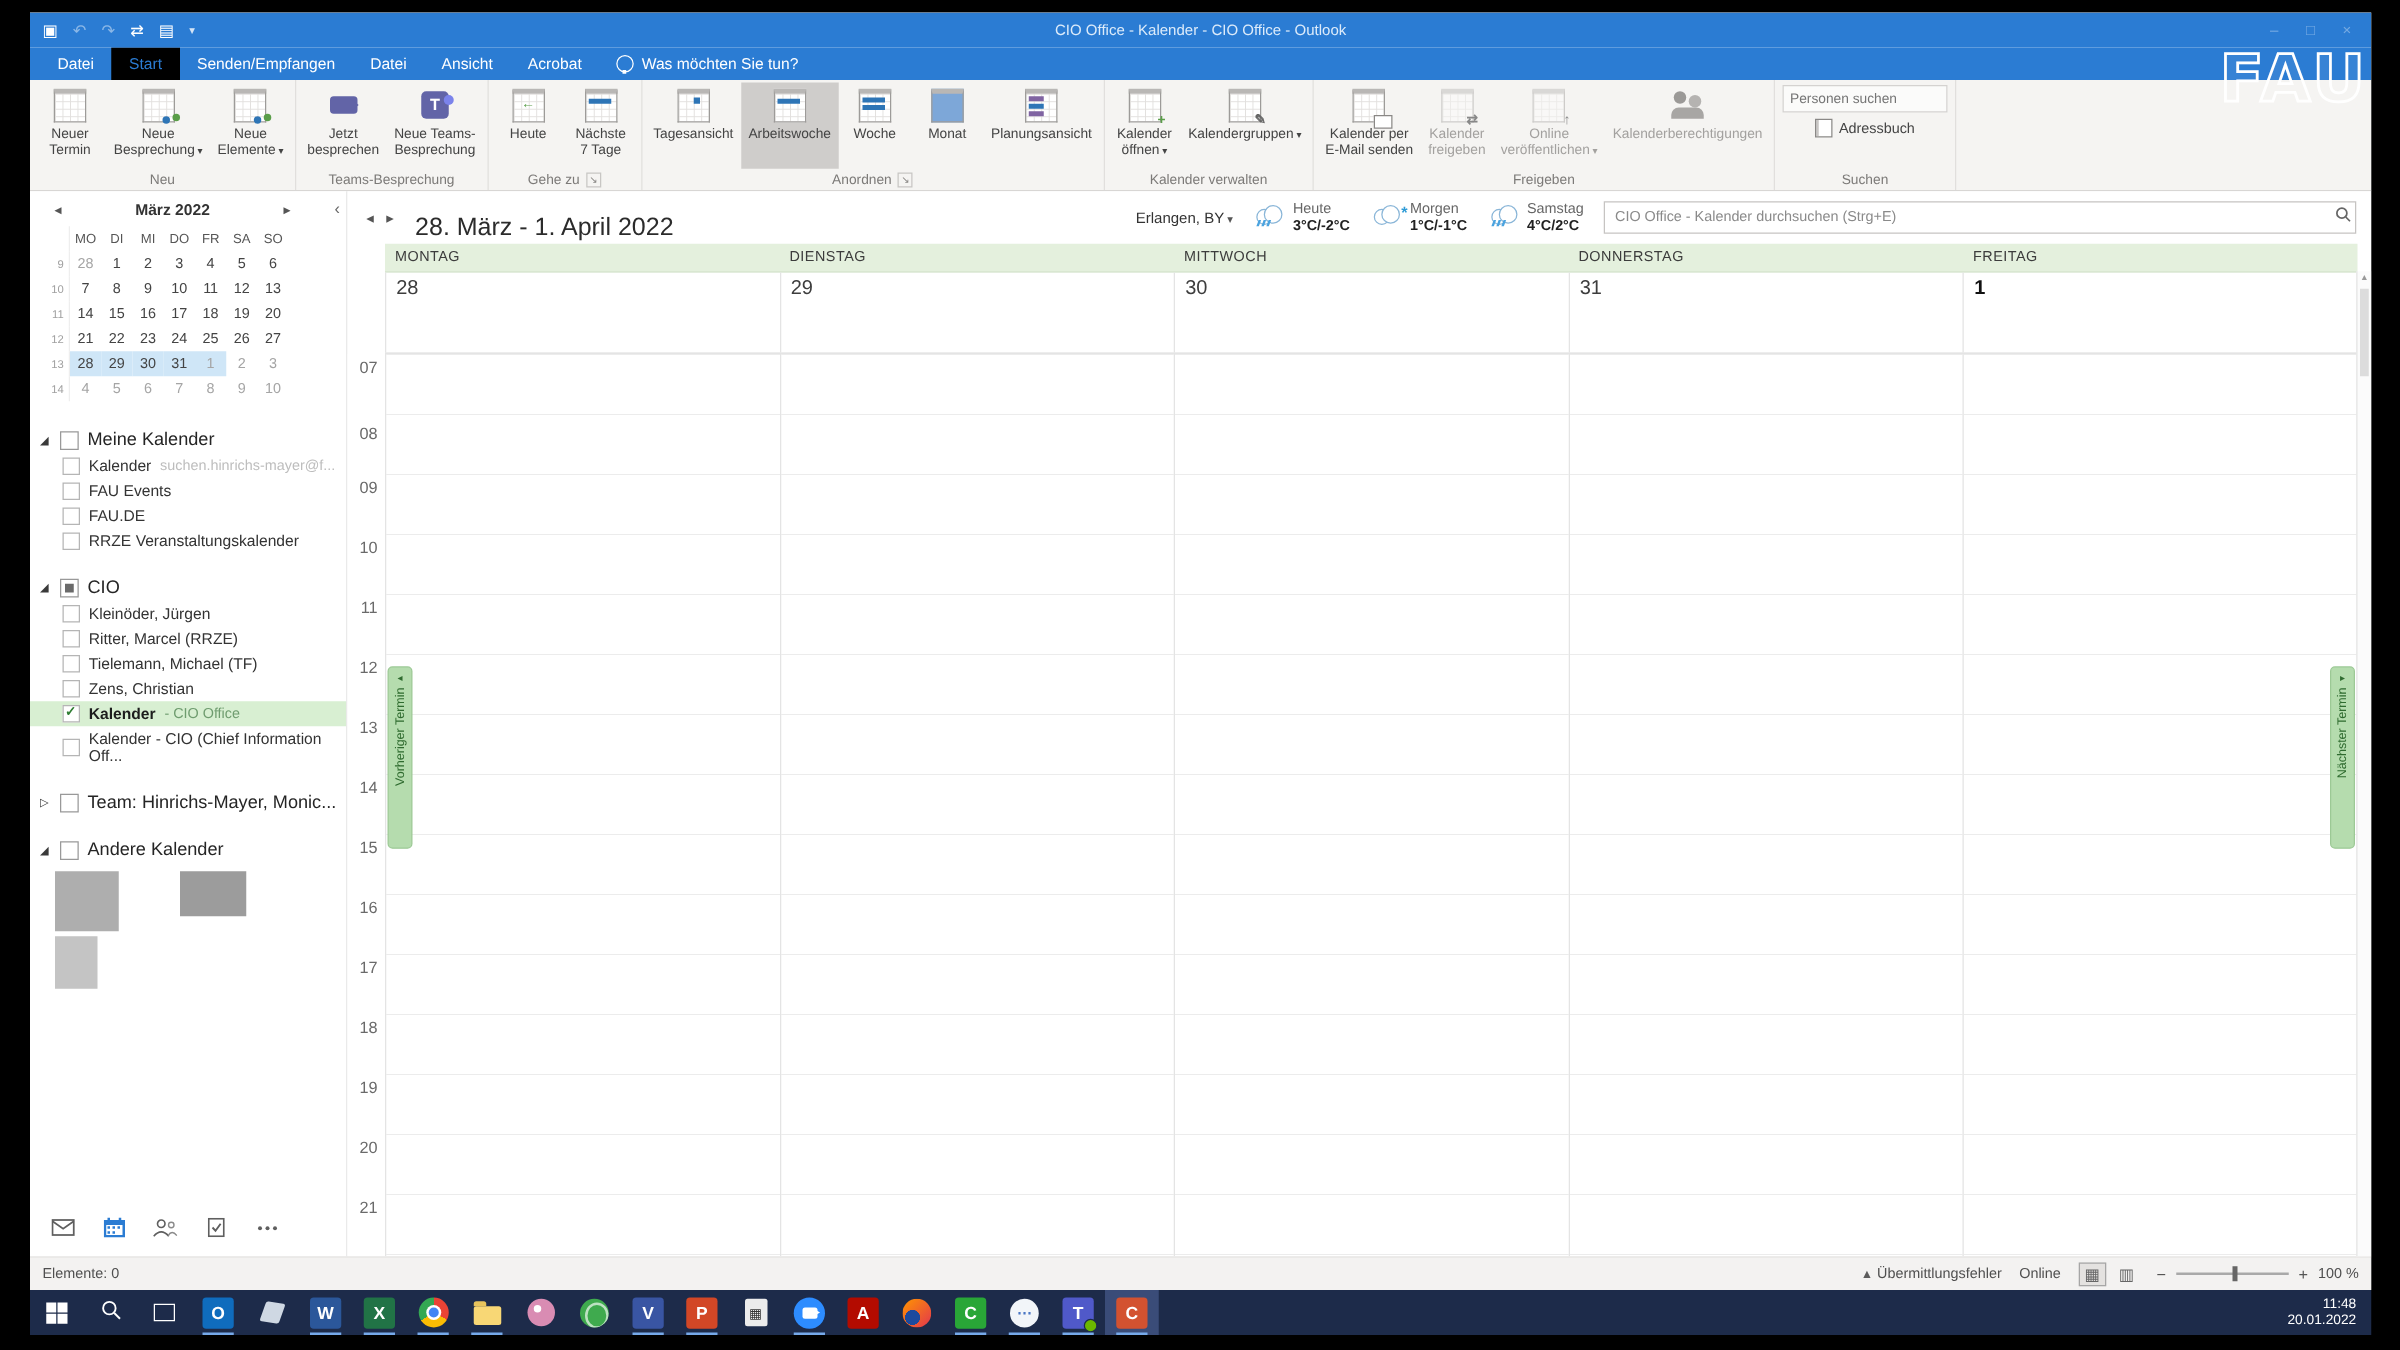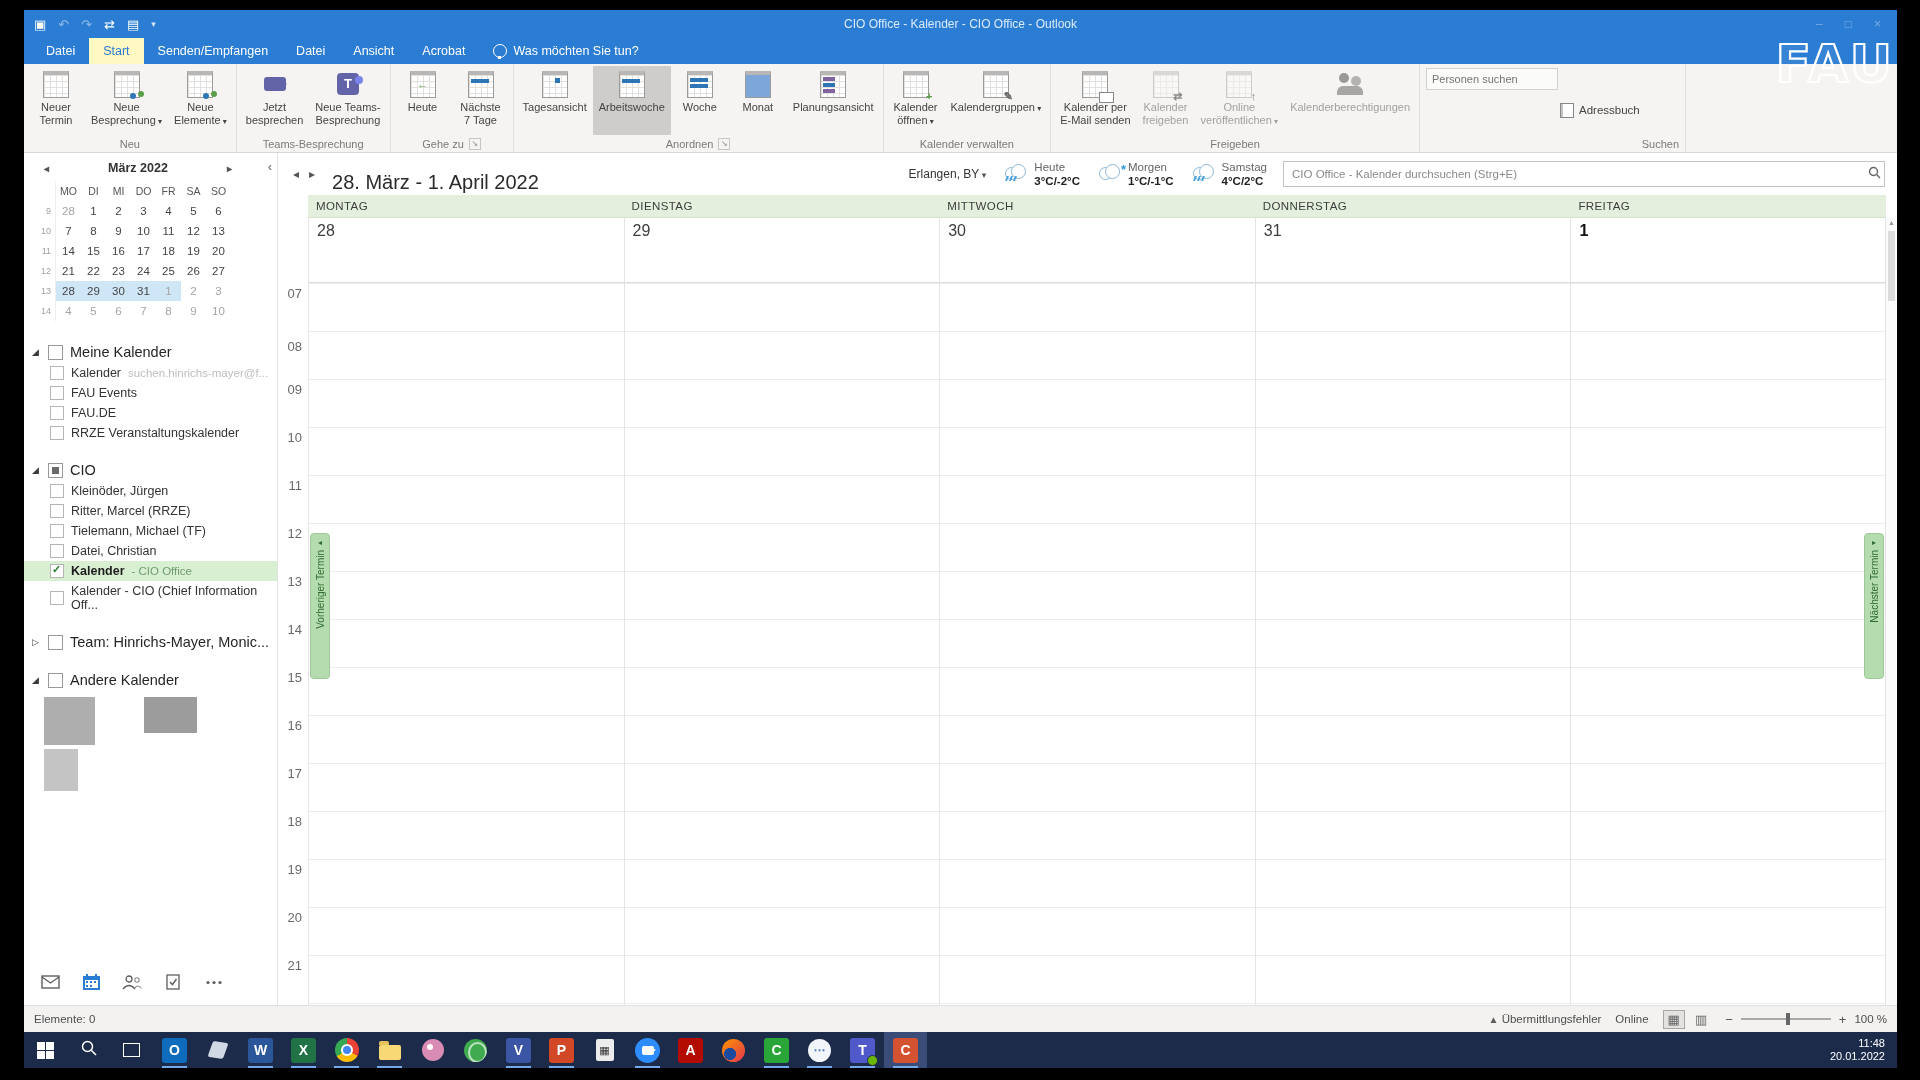--- a/index.html
+++ b/index.html
@@ -12,21 +12,21 @@
   .qat{display:flex;align-items:center;gap:12px;padding-left:10px;color:#fff;z-index:2;}
   .qat .qi{font-size:13px;line-height:1;cursor:default;}
   .qat .qi.dim{opacity:.45;}
   .qat .caret{font-size:9px;opacity:.8;}
   .win-title{position:absolute;left:0;right:0;text-align:center;color:#dcebfa;font-size:12px;}
   .winctrl{margin-left:auto;display:flex;gap:22px;padding-right:16px;color:#fff;opacity:.35;font-size:12px;z-index:2;}
 
   
   .tabrow{height:26px;background:#2b7cd3;display:flex;align-items:stretch;padding-left:8px;flex:none;}
   .tab{display:flex;align-items:center;gap:6px;padding:0 14px;color:#fff;font-size:12.5px;cursor:default;}
-  .tab.active{background:#fef9c3;color:#2b7cd3;justify-content:center;}
+  .tab.active{background:#000000;color:#2b7cd3;justify-content:center;}
   .bulb{width:12px;height:12px;border:1px solid #fff;border-radius:50%;position:relative;display:inline-block;}
   .bulb::after{content:"";position:absolute;left:4px;top:11px;width:3px;height:3px;background:#fff;}
 
   
   .ribbon{height:88px;background:#f5f4f2;border-bottom:1px solid #d8d6d4;display:flex;align-items:stretch;flex:none;position:relative;}
   .rb-group{display:flex;flex-direction:column;border-right:1px solid #e1dfdd;padding:2px 3px 0;}
   .rb-buttons{flex:1;display:flex;align-items:stretch;}
   .rb-btn{display:flex;flex-direction:column;align-items:center;padding:3px 6px 1px;min-width:46px;
     color:#444;font-size:11px;line-height:12.5px;text-align:center;cursor:default;}
   .rb-btn.sel{background:#cfcdcb;}
@@ -49,21 +49,21 @@
   .vidcam{width:22px;height:14px;background:#6264a7;border-radius:3px;position:relative;}
   .vidcam::after{content:"";position:absolute;right:-6px;top:2px;border:5px solid transparent;border-left:7px solid #6264a7;}
   .teamsq{width:22px;height:22px;background:#6264a7;border-radius:4px;color:#fff;font-weight:bold;font-size:13px;
     display:flex;align-items:center;justify-content:center;position:relative;}
   .teamsq::after{content:"";position:absolute;right:-4px;top:3px;width:8px;height:8px;border-radius:50%;background:#7b83eb;}
   .ppl-big{position:relative;width:26px;height:22px;}
   .ppl-big i{position:absolute;width:10px;height:10px;border-radius:50%;background:#9b9997;}
   .ppl-big i:nth-child(1){left:2px;top:0;}
   .ppl-big i:nth-child(2){right:2px;top:3px;background:#b5b3b1;}
   .ppl-big::after{content:"";position:absolute;left:0;bottom:0;width:26px;height:9px;border-radius:6px 6px 0 0;background:#a8a6a4;}
-  .rb-search-group{display:flex;flex-direction:row;padding:4px 6px 0;}
+  .rb-search-group{display:flex;flex-direction:column;padding:4px 6px 0;align-items:center;}
   .psn-input{width:120px;height:20px;border:1px solid #d4d2d0;background:#fbfbfa;color:#b0aeac;font-size:11px;padding:0 5px;margin-bottom:3px;}
   .adr-btn{display:flex;align-items:center;gap:5px;font-size:11.5px;color:#444;padding:2px 2px;}
   .book-ic{width:12px;height:13px;border:1px solid #8a8886;background:#fff;box-shadow:inset 2px 0 0 #c8c6c4;}
 
   
   .content{flex:1;display:flex;min-height:0;}
   .sidebar{width:253px;flex:none;border-right:1px solid #e3e3e3;position:relative;background:#fff;overflow:hidden;}
   .main{flex:1;display:flex;flex-direction:column;position:relative;min-width:0;background:#fff;}
   .cal-toolbar{height:42px;display:flex;align-items:center;padding-left:10px;flex:none;}
   .nav-arr{font-size:12px;color:#555;padding:4px 5px;cursor:default;}
@@ -542,21 +542,21 @@
               <div class="sb-item">
                 <span class="cb"></span>
                 <span class="lbl">Ritter, Marcel (RRZE)</span>
               </div>
               <div class="sb-item">
                 <span class="cb"></span>
                 <span class="lbl">Tielemann, Michael (TF)</span>
               </div>
               <div class="sb-item">
                 <span class="cb"></span>
-                <span class="lbl">Datei, Christian</span>
+                <span class="lbl">Zens, Christian</span>
               </div>
               <div class="sb-item sel">
                 <span class="cb checked"></span>
                 <span class="lbl">Kalender</span>
                 <span class="sub sub-green">- CIO Office</span>
               </div>
               <div class="sb-item">
                 <span class="cb"></span>
                 <span class="lbl">Kalender - CIO (Chief Information Off...</span>
               </div>

